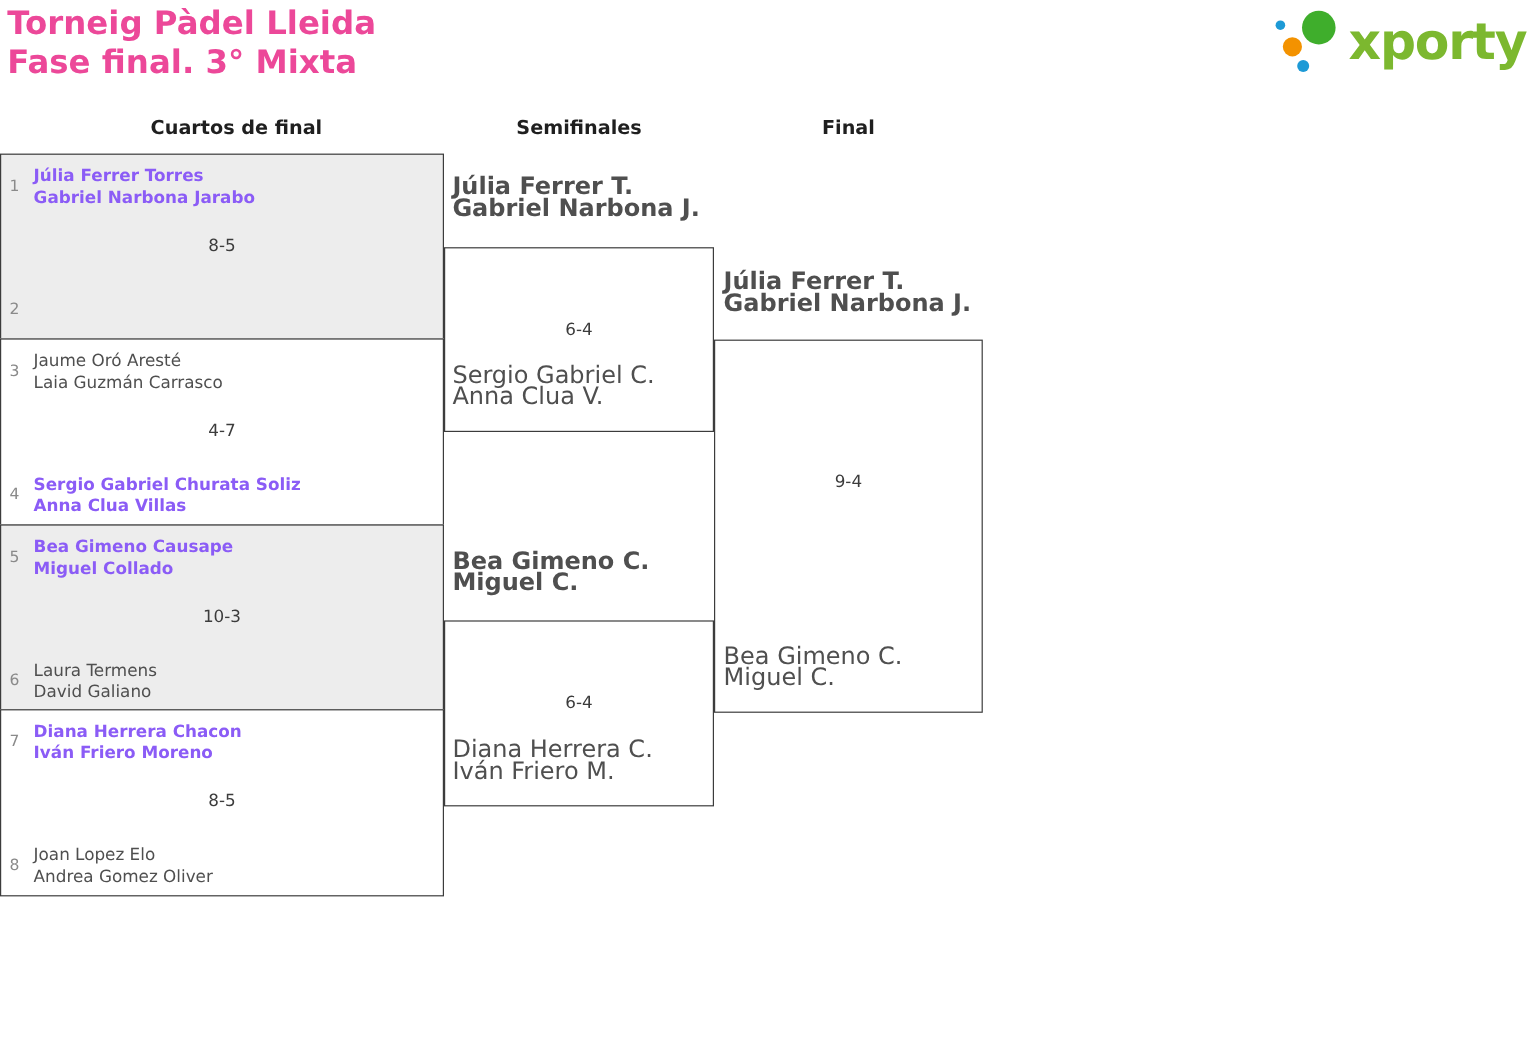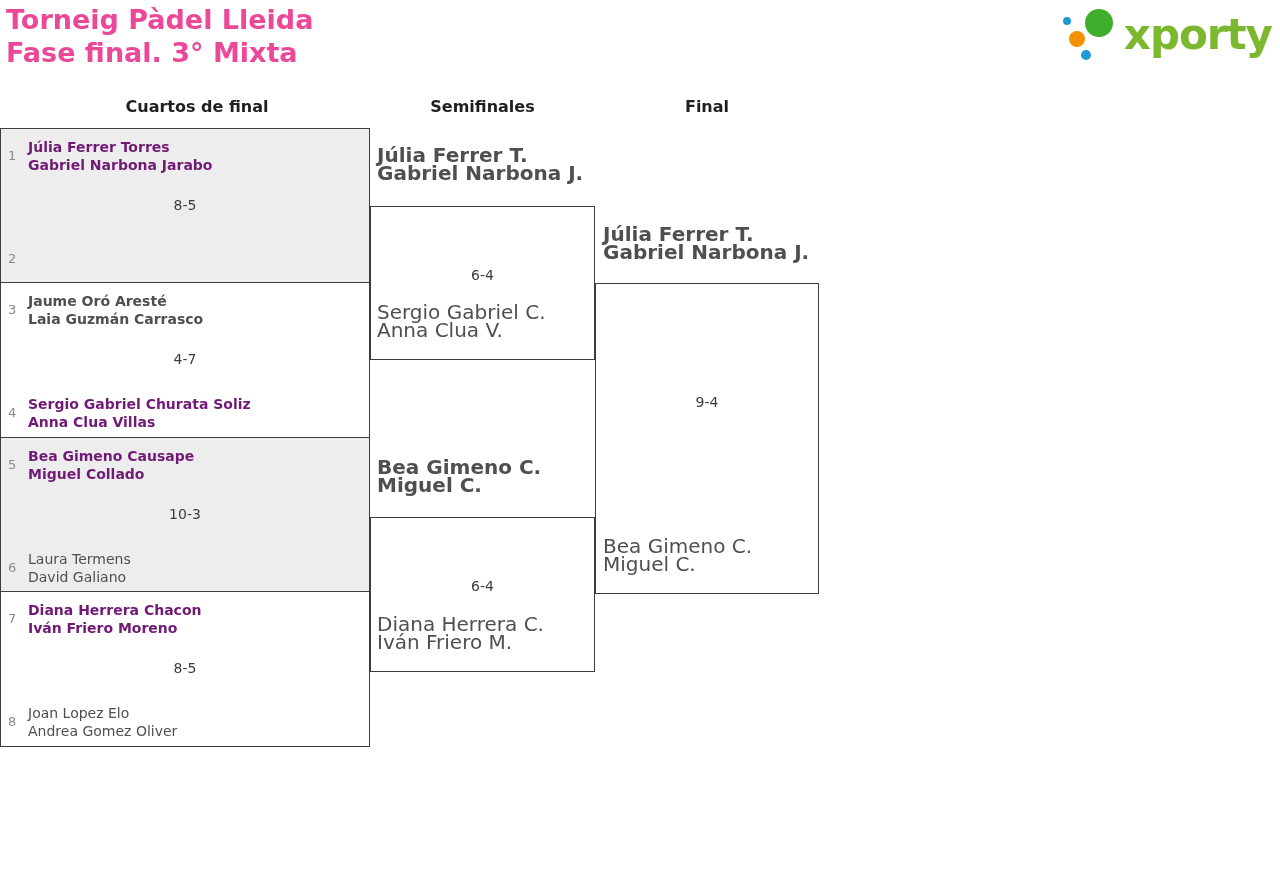--- a/index.html
+++ b/index.html
@@ -24,23 +24,23 @@
   .rh-sf{left:370px;width:225px;}
   .rh-f{left:595px;width:224px;}
   
   .match{position:absolute;box-sizing:border-box;border:1px solid #3c3c3c;background:#fff;}
   .shaded{background:#ededed;}
   .qf{left:0;width:370px;}
   .seed{position:absolute;left:7px;width:16px;font-size:13px;color:#8a8a8a;}
   .seed-top{top:9px;height:36px;line-height:36px;}
   .seed-bottom{top:112px;height:36px;line-height:36px;}
   .pair{position:absolute;left:27px;font-size:14px;line-height:18px;color:#4f4f4f;}
-  .pair-top{top:9px;font-weight:bold;}
+  .pair-top{top:9px;}
   .pair-bottom{top:112px;}
-  .winner{font-weight:700;color:#701a75;}
+  .winner{font-weight:700;color:#8b5cf6;}
   .score{position:absolute;left:0;width:100%;text-align:center;font-size:14px;color:#3c3c3c;top:68px;}
   .sf-box .score{top:28px;margin-top:32px;}
   .final-box .score{top:110px;}
   
   .adv{position:absolute;font-size:20px;line-height:18px;color:#4f4f4f;width:212px;}
 </style>
 </head>
 <body>
 
 <div class="canvas">

